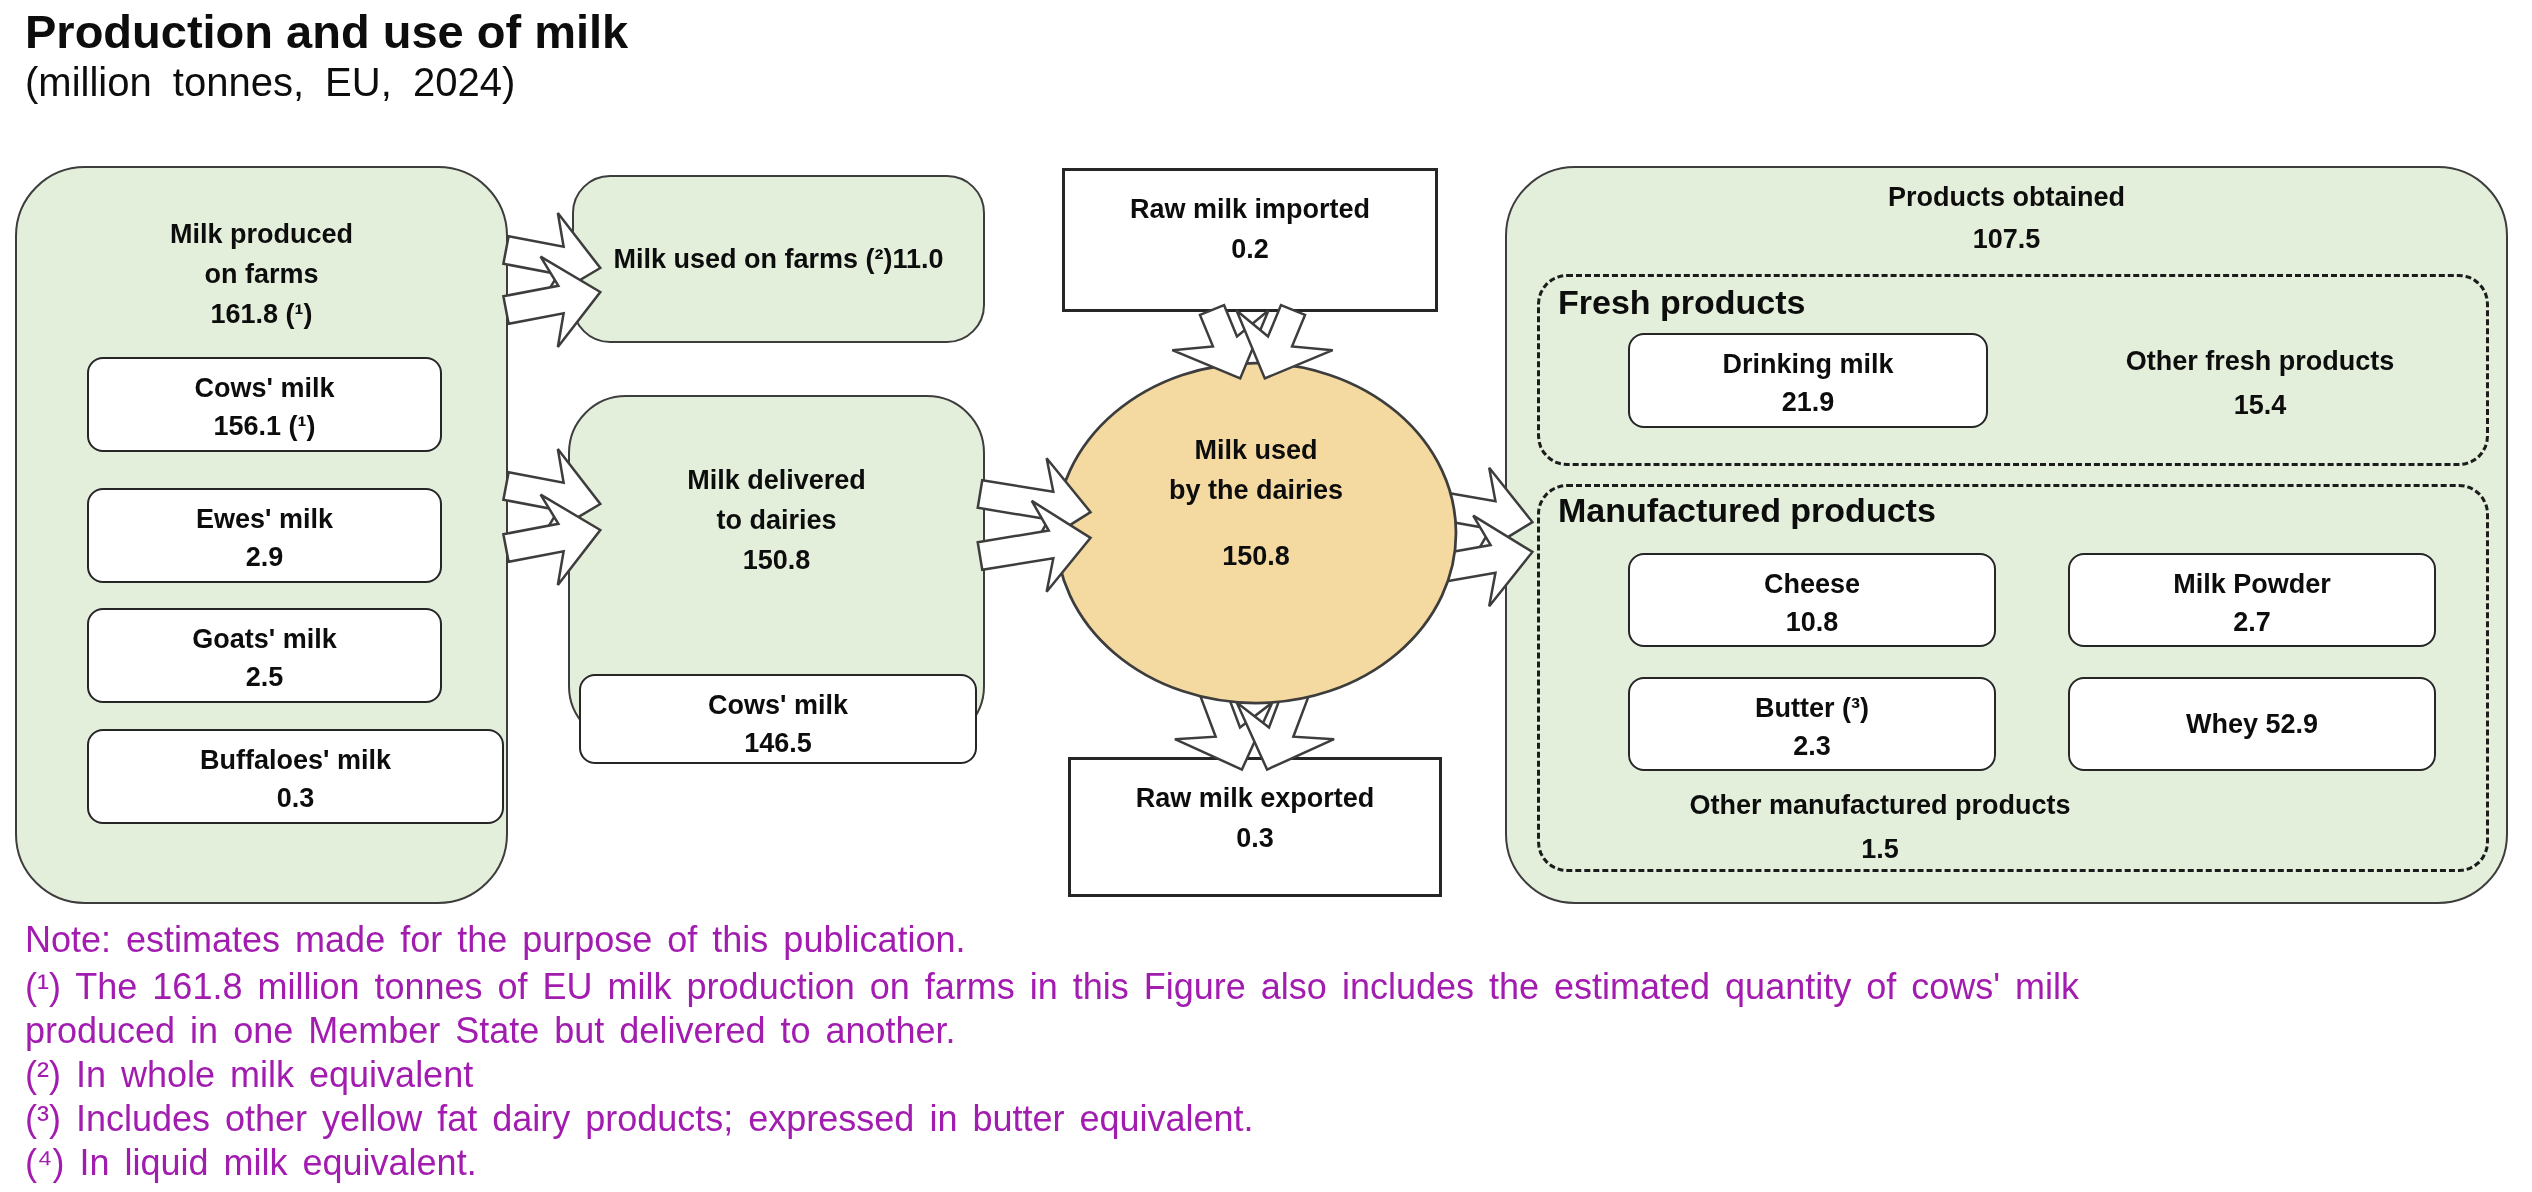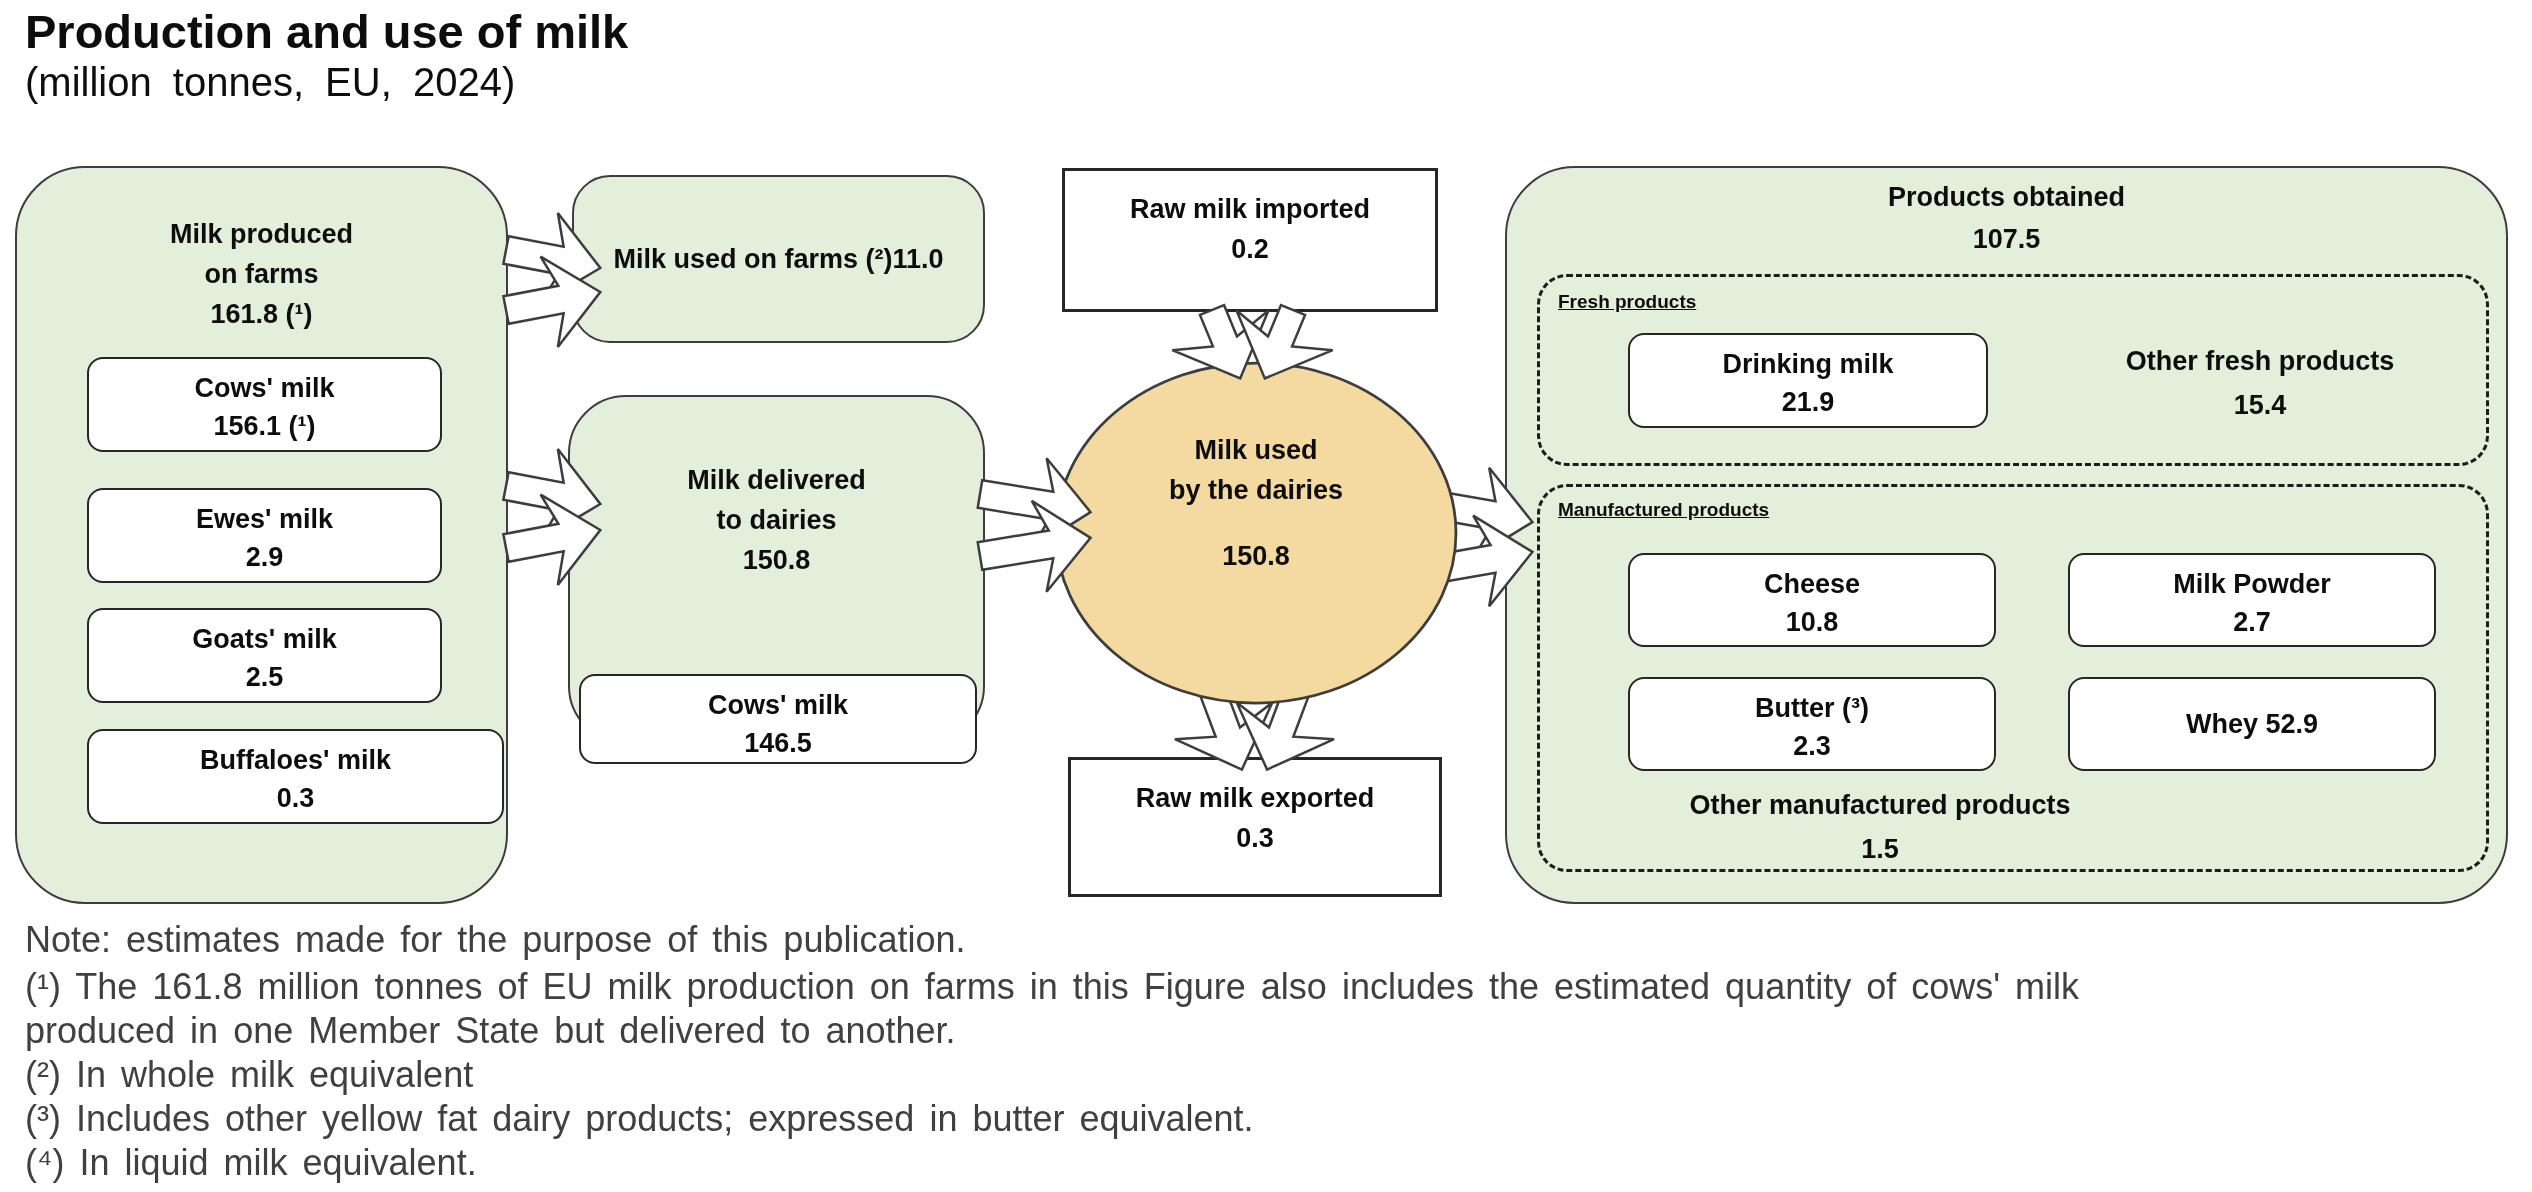--- a/index.html
+++ b/index.html
@@ -14,21 +14,21 @@
   
   .green{background:#e3efdb;border:2.75px solid #3d3d3d;}
   #farm-box{left:15px;top:166px;width:493px;height:738px;border-radius:70px;}
   #used-on-farms-box{left:572px;top:175px;width:413px;height:168px;border-radius:38px;
       display:flex;flex-direction:row;align-items:center;justify-content:center;}
   #delivered-box{left:568px;top:395px;width:417px;height:349px;border-radius:58px;}
   #products-box{left:1505px;top:166px;width:1003px;height:738px;border-radius:70px;}
 
   
   .lbl{font-weight:700;font-size:27px;line-height:40px;text-align:center;}
-  .lbl-left{font-weight:700;font-size:19px;line-height:38px;text-decoration:underline;}
+  .lbl-left{font-weight:700;font-size:34px;line-height:38px;}
 
   
   .card{background:#ffffff;border:2.75px solid #262626;border-radius:16px;
         display:flex;flex-direction:column;align-items:center;justify-content:flex-start;
         padding-top:10px;font-weight:700;font-size:27px;line-height:38px;text-align:center;}
   .card.single{justify-content:center;padding-top:0;}
 
   
   .sq{background:#ffffff;border:3px solid #262626;text-align:center;padding-top:18px;
       font-weight:700;font-size:27px;line-height:40px;}
@@ -39,21 +39,21 @@
   #farm-header{left:0;top:46px;width:100%;}
   #delivered-header{left:0;top:63px;width:100%;}
   #products-header{left:0;top:8px;width:100%;font-size:27px;line-height:42px;font-weight:700;text-align:center;}
 
   
   #dairies-label{left:1106px;top:430px;width:300px;text-align:center;font-weight:700;
        font-size:27px;line-height:40px;z-index:3;}
   #dairies-label .gap{display:block;margin-top:26px;}
 
   
-  #notes{left:25px;top:918px;width:2490px;font-size:36px;line-height:44px;word-spacing:5px;color:#404040;}
+  #notes{left:25px;top:918px;width:2490px;font-size:36px;line-height:44px;word-spacing:5px;color:#a21caf;}
   #notes .n{white-space:nowrap;}
   #notes .n:first-child{margin-bottom:3px;}
 
   #arrow-layer{position:absolute;left:0;top:0;width:2532px;height:1192px;z-index:2;pointer-events:none;}
   .node{z-index:1;}
   .arrow{fill:#ffffff;stroke:#3d3d3d;stroke-width:2.5;stroke-linejoin:miter;}
 </style>
 </head>
 <body>
 

